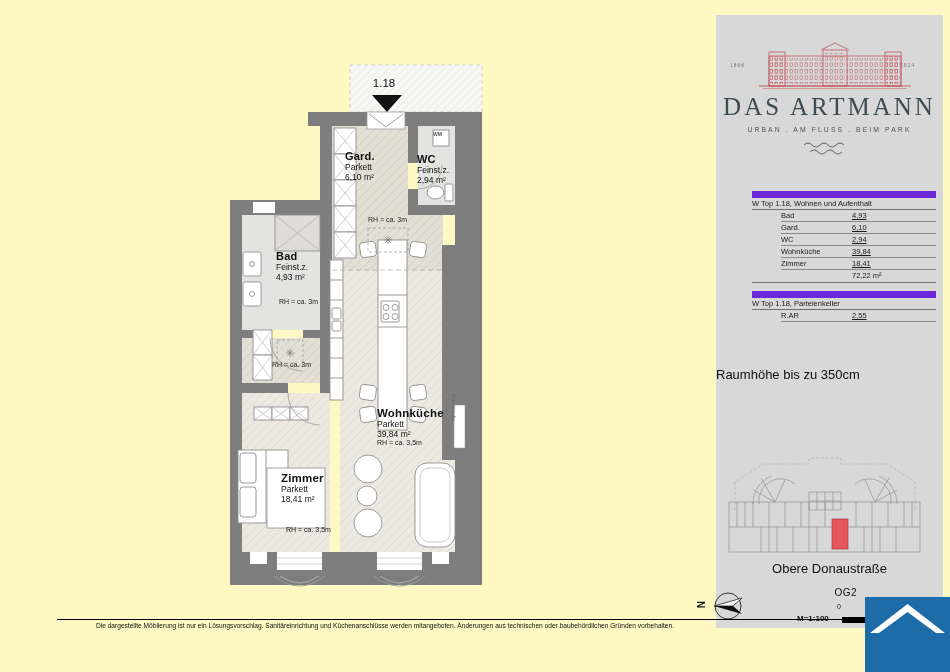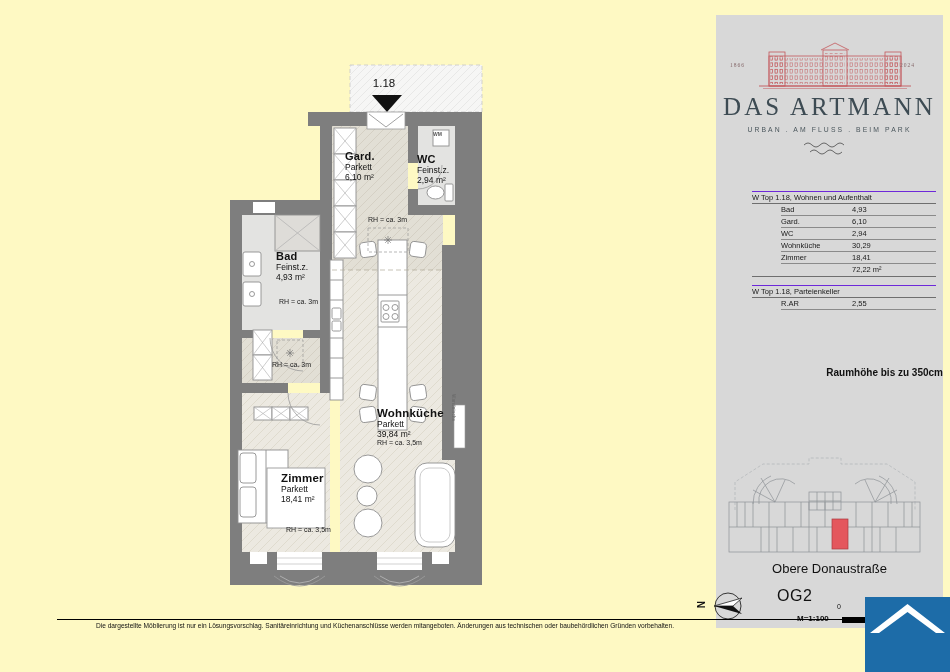--- a/index.html
+++ b/index.html
@@ -13,29 +13,29 @@
   .entry-no{font-size:11.5px;text-align:center;}
   .wm{font-size:5px;font-weight:700;color:#555;}
   .vtext{writing-mode:vertical-rl;font-size:4.5px;color:#666;letter-spacing:.3px;}
   
   #panel{left:716px;top:15px;width:227px;height:613px;background:#d8d8d8;}
   .year{font-family:"Liberation Serif",serif;font-size:5.5px;letter-spacing:1px;color:#86696b;}
   #brand-title{left:0;top:78px;width:227px;text-align:center;font-family:"Liberation Serif",serif;
                font-size:25px;letter-spacing:3px;color:#3d4b53;white-space:nowrap;}
   #brand-sub{left:0;top:111px;width:227px;text-align:center;font-size:6.8px;letter-spacing:2.1px;color:#49555b;}
   .tbl{left:36px;top:176px;width:184px;font-size:7.5px;color:#1a1a1a;}
-  .t-head{border-top:1px solid #6d28d9;border-bottom:1px solid #6e6e6e;height:11px;line-height:11px;}
+  .t-head{border-top:7px solid #6d28d9;border-bottom:1px solid #6e6e6e;height:11px;line-height:11px;}
   .t-row{margin-left:29px;border-bottom:1px solid #8a8a8a;height:11px;line-height:11px;position:relative;}
-  .t-row .val{position:absolute;left:71px;}
+  .t-row .val{position:absolute;left:71px;text-decoration:underline;}
   .t-total{position:relative;height:12px;line-height:12px;border-bottom:1px solid #6e6e6e;}
   .t-total .val{position:absolute;left:100px;font-weight:400;}
   .t-gap{height:8px;}
-  #rh-note{left:0;top:352px;width:227px;text-align:right;font-weight:700;font-size:10px;}
+  #rh-note{left:0;top:352px;width:227px;text-align:left;font-weight:400;font-size:13px;}
   #street{left:0;top:546px;width:227px;text-align:center;font-size:13px;}
-  #og{left:61px;top:572px;width:80px;text-align:left;font-size:16px;letter-spacing:.5px;}
+  #og{left:61px;top:572px;width:80px;text-align:right;font-size:10px;letter-spacing:.5px;}
   #mscale{left:81px;top:599px;font-weight:700;font-size:8px;}
   #zero{left:121px;top:588px;font-size:7px;}
   #sbar{left:126px;top:602px;width:32px;height:6px;background:#000;}
   #north-n{left:697px;top:599px;font-size:10px;font-weight:700;transform:rotate(90deg);color:#111;}
   
   #footline{left:57px;top:619px;width:811px;height:1px;background:#000;}
   #disclaimer{left:57px;top:622px;width:656px;text-align:center;font-size:6.6px;white-space:nowrap;color:#111;}
   
   #ehl{left:865px;top:597px;width:85px;height:75px;background:#1d6ca8;}
   #ehl-text{left:0;top:31px;width:85px;text-align:center;color:#fff;font-weight:700;font-size:33px;line-height:40px;}
@@ -276,21 +276,21 @@
       <div class="t-row">
         <span>Gard.</span>
         <span class="val">6,10</span>
       </div>
       <div class="t-row">
         <span>WC</span>
         <span class="val">2,94</span>
       </div>
       <div class="t-row">
         <span>Wohnküche</span>
-        <span class="val">30,29</span>
+        <span class="val">39,84</span>
       </div>
       <div class="t-row">
         <span>Zimmer</span>
         <span class="val">18,41</span>
       </div>
       <div class="t-total">
         <span class="val">72,22 m²</span>
       </div>
       <div class="t-gap"></div>
       <div class="t-head">W Top 1.18, Parteienkeller</div>

